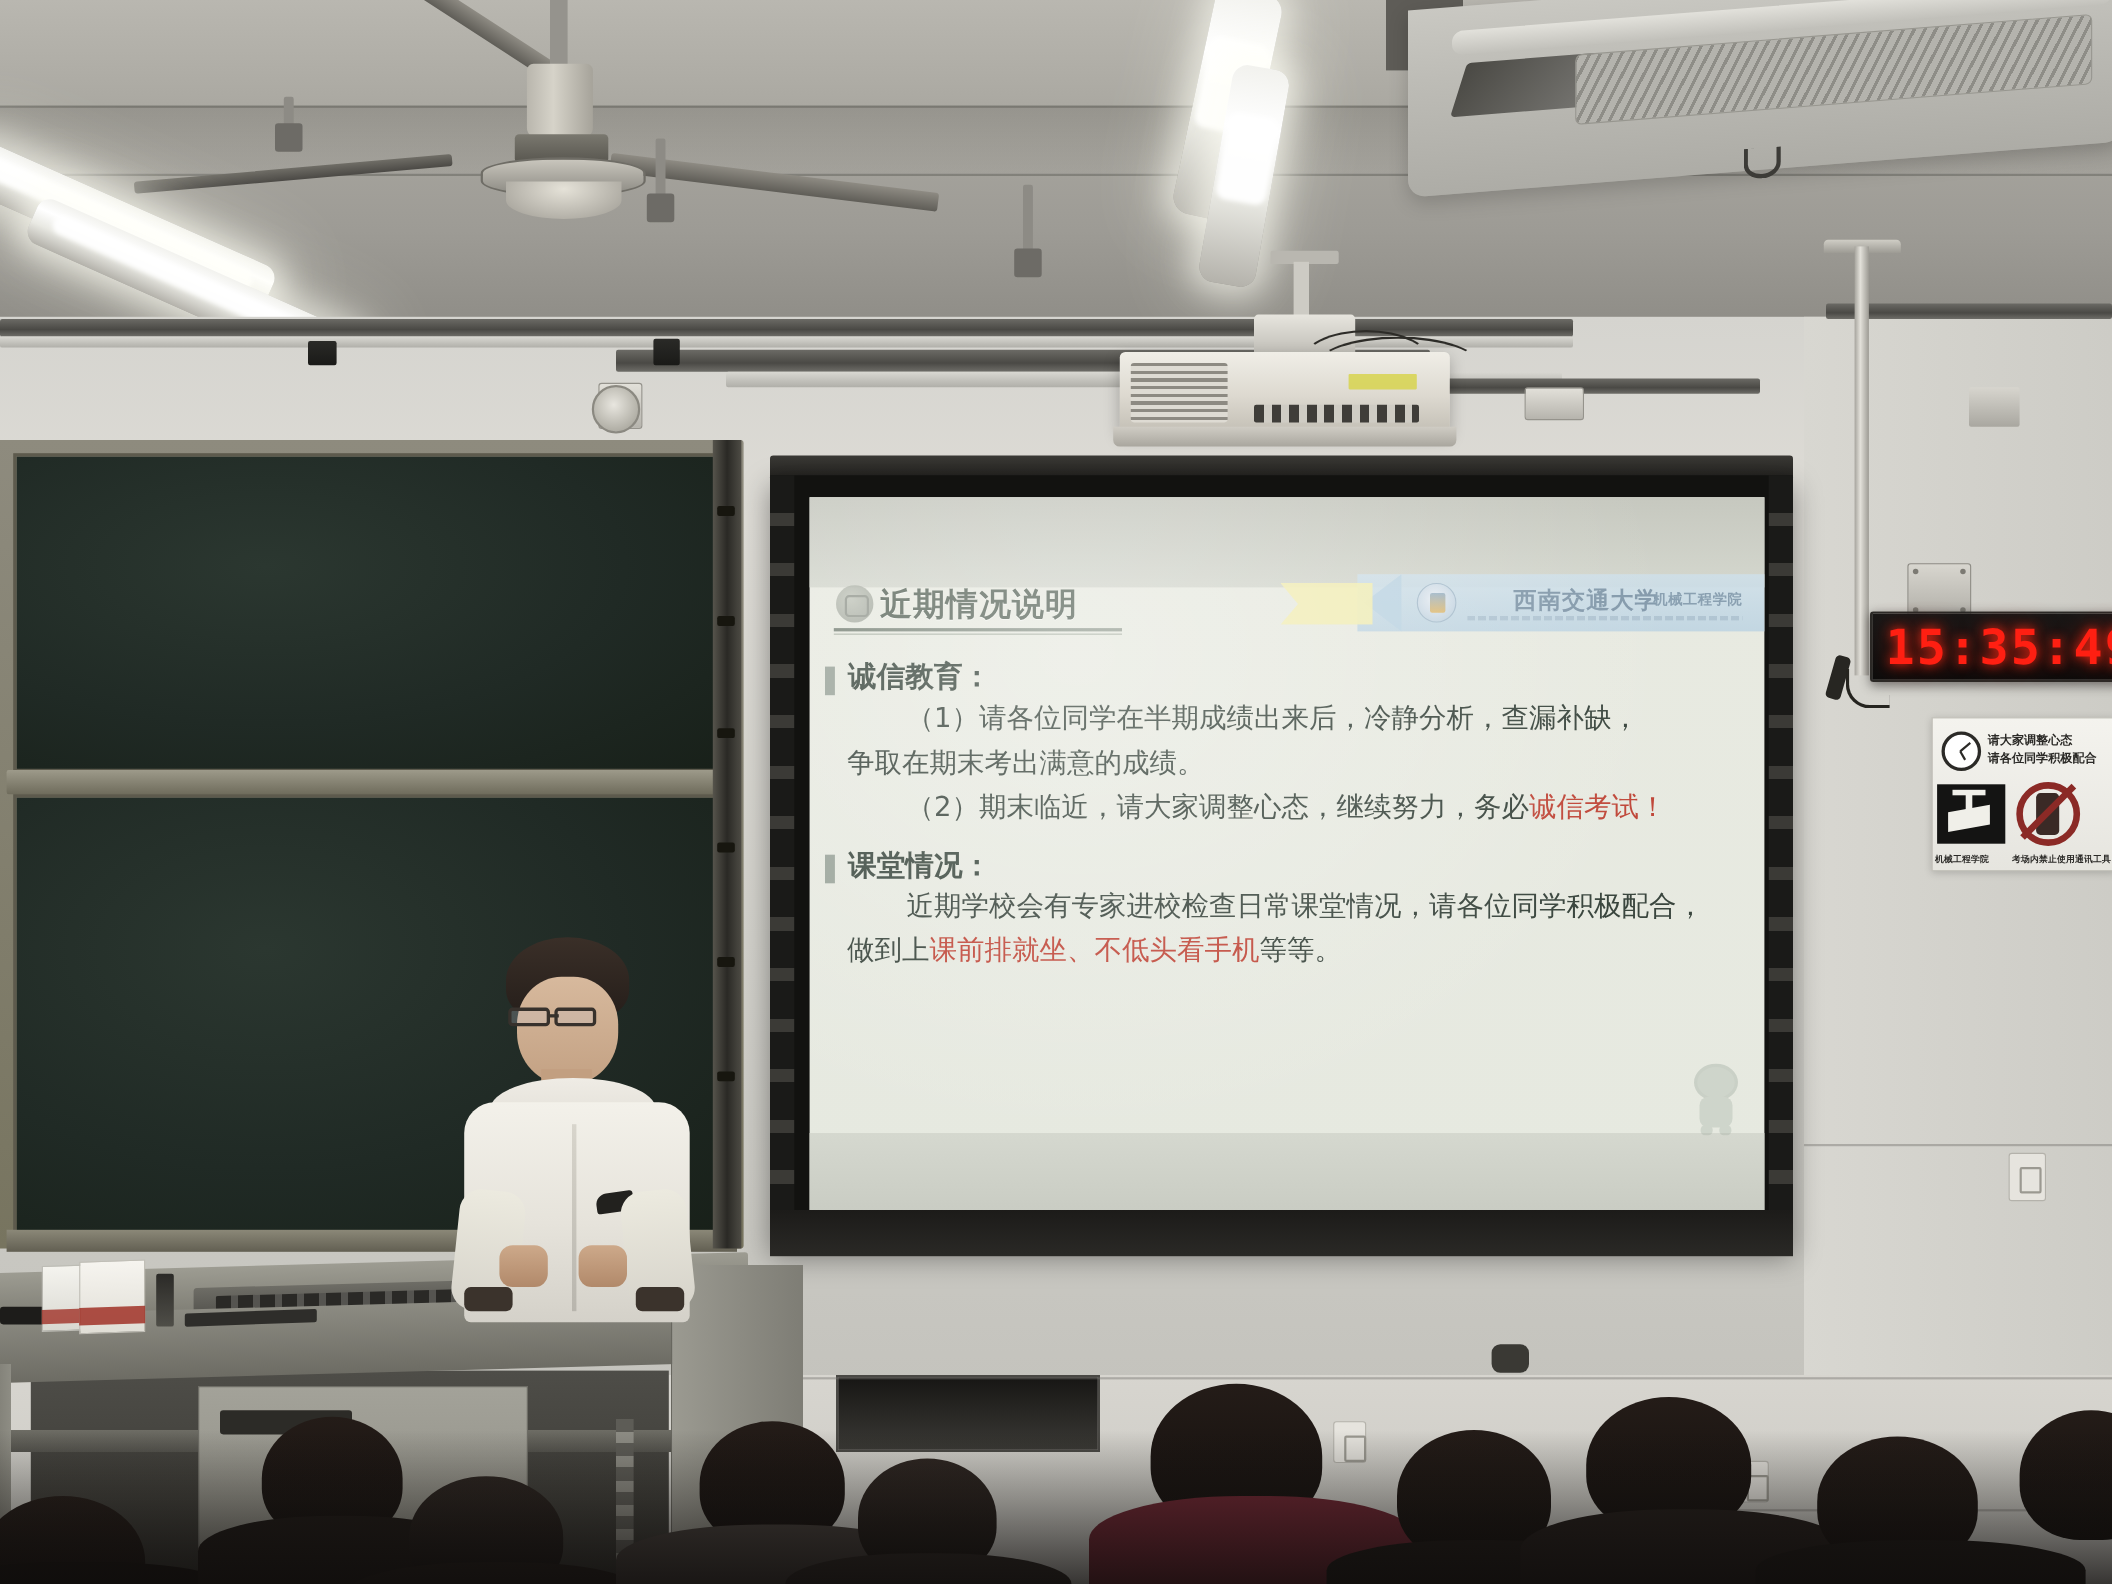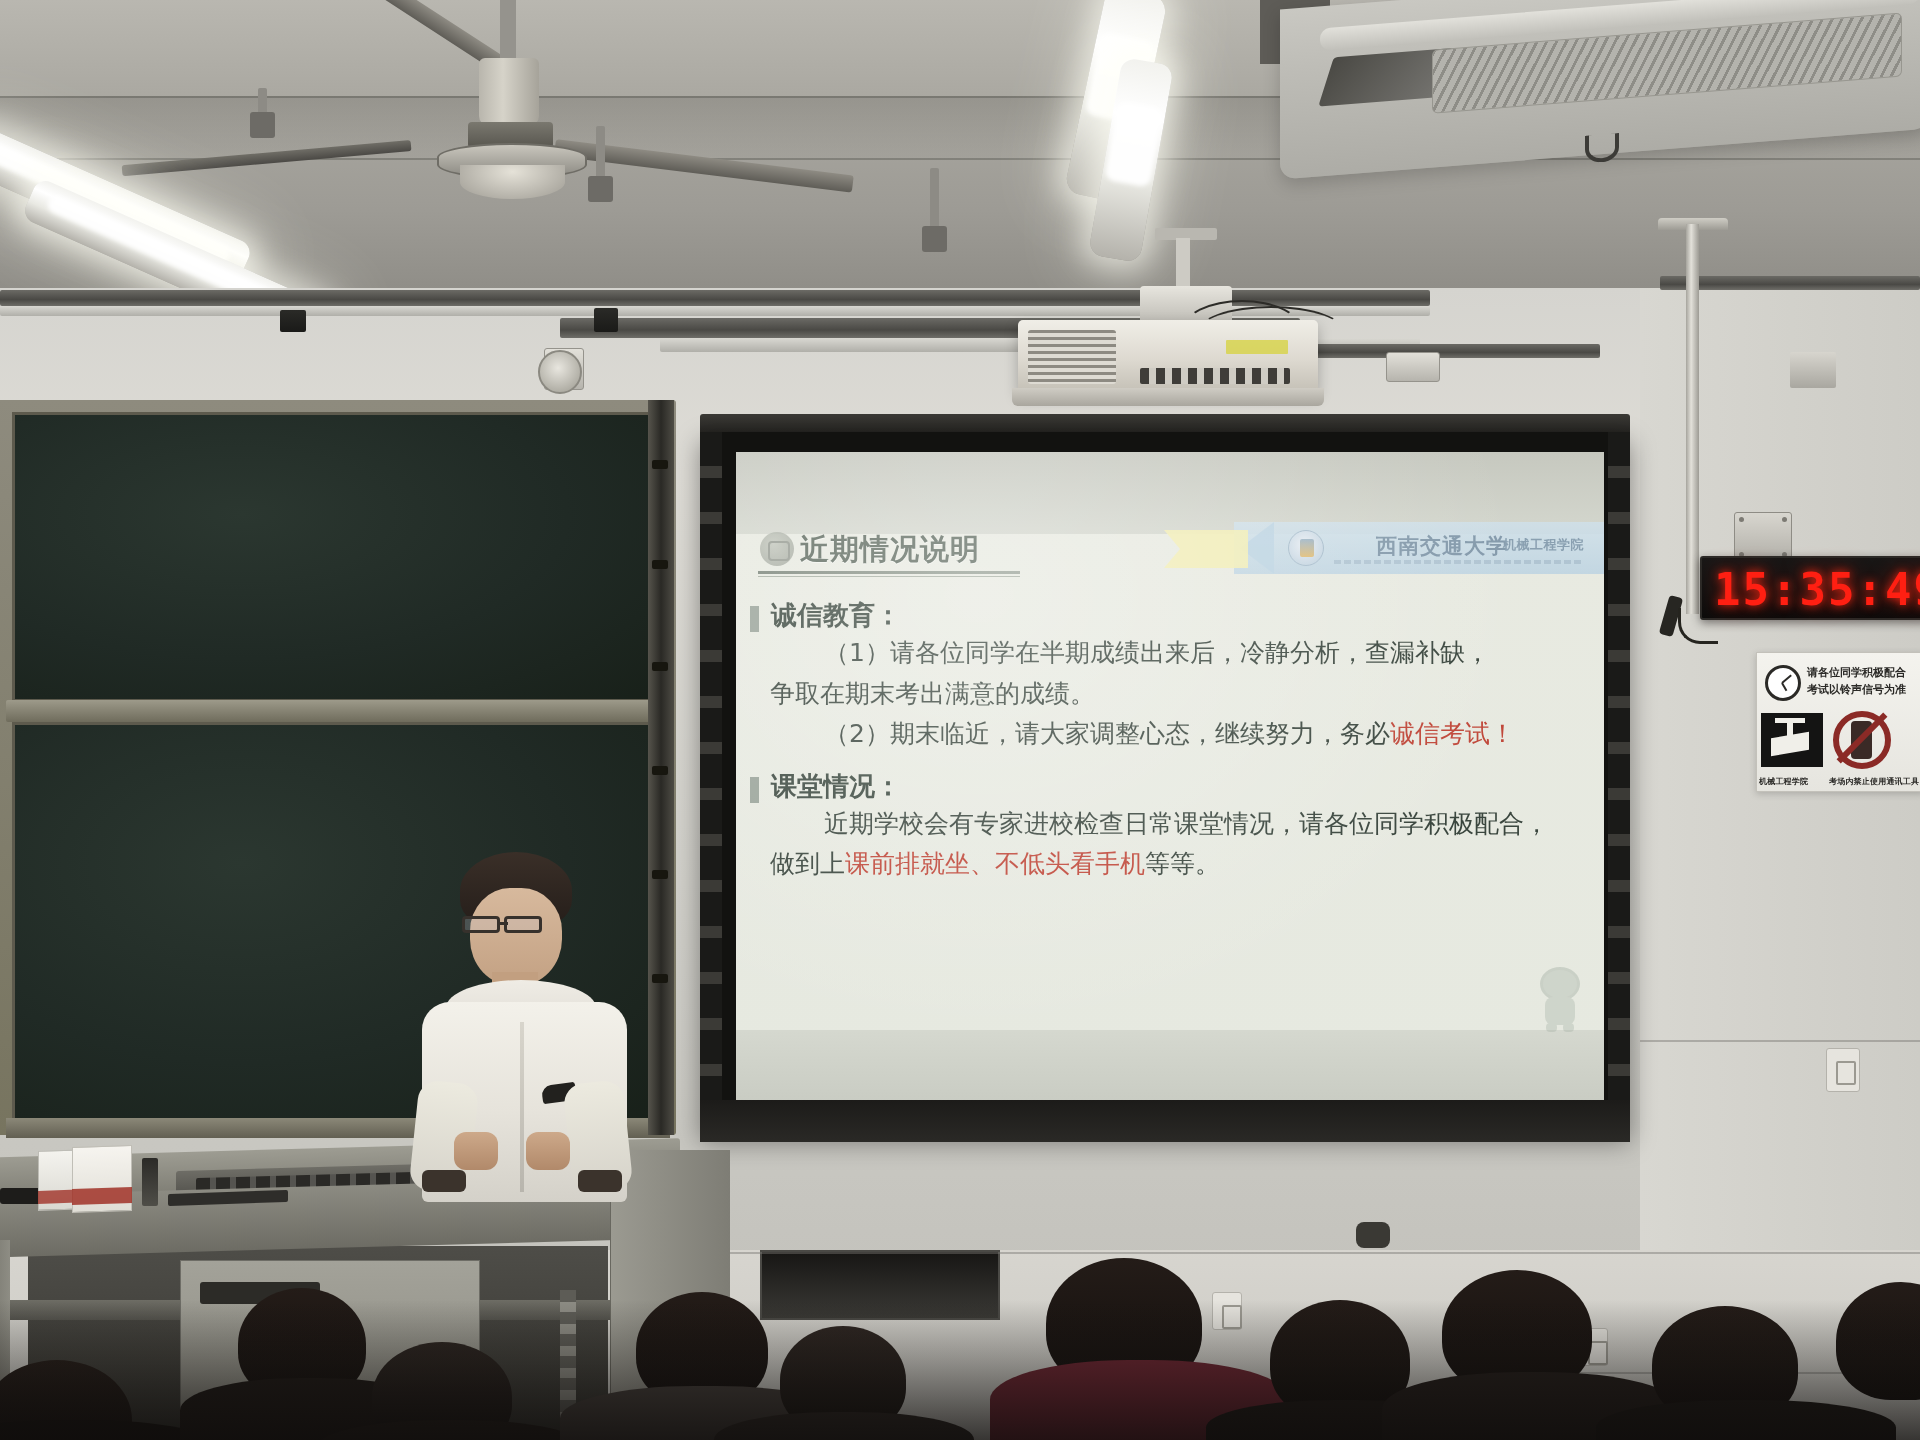--- a/index.html
+++ b/index.html
@@ -798,22 +798,22 @@
   <div class="clock">
     <div class="clock-digits">15:35:49</div>
   </div>
 
   <div class="sign">
     <div class="sign-clock">
       <i style="left:14px;top:14px;width:12px;height:2px;transform:rotate(-40deg);"></i>
       <i style="left:14px;top:14px;width:9px;height:2px;transform:rotate(60deg);"></i>
     </div>
     <div class="sign-text">
+      <div>请大家调整心态</div>
       <div>请各位同学积极配合</div>
-      <div>考试以铃声信号为准</div>
     </div>
     <div class="sign-cam">
       <div class="sign-cam-bar"></div>
       <div class="sign-cam-mast"></div>
       <div class="sign-cam-body"></div>
     </div>
     <div class="sign-nophone">
       <div class="nophone-device"></div>
       <div class="nophone-circle"></div>
       <div class="nophone-bar"></div>

